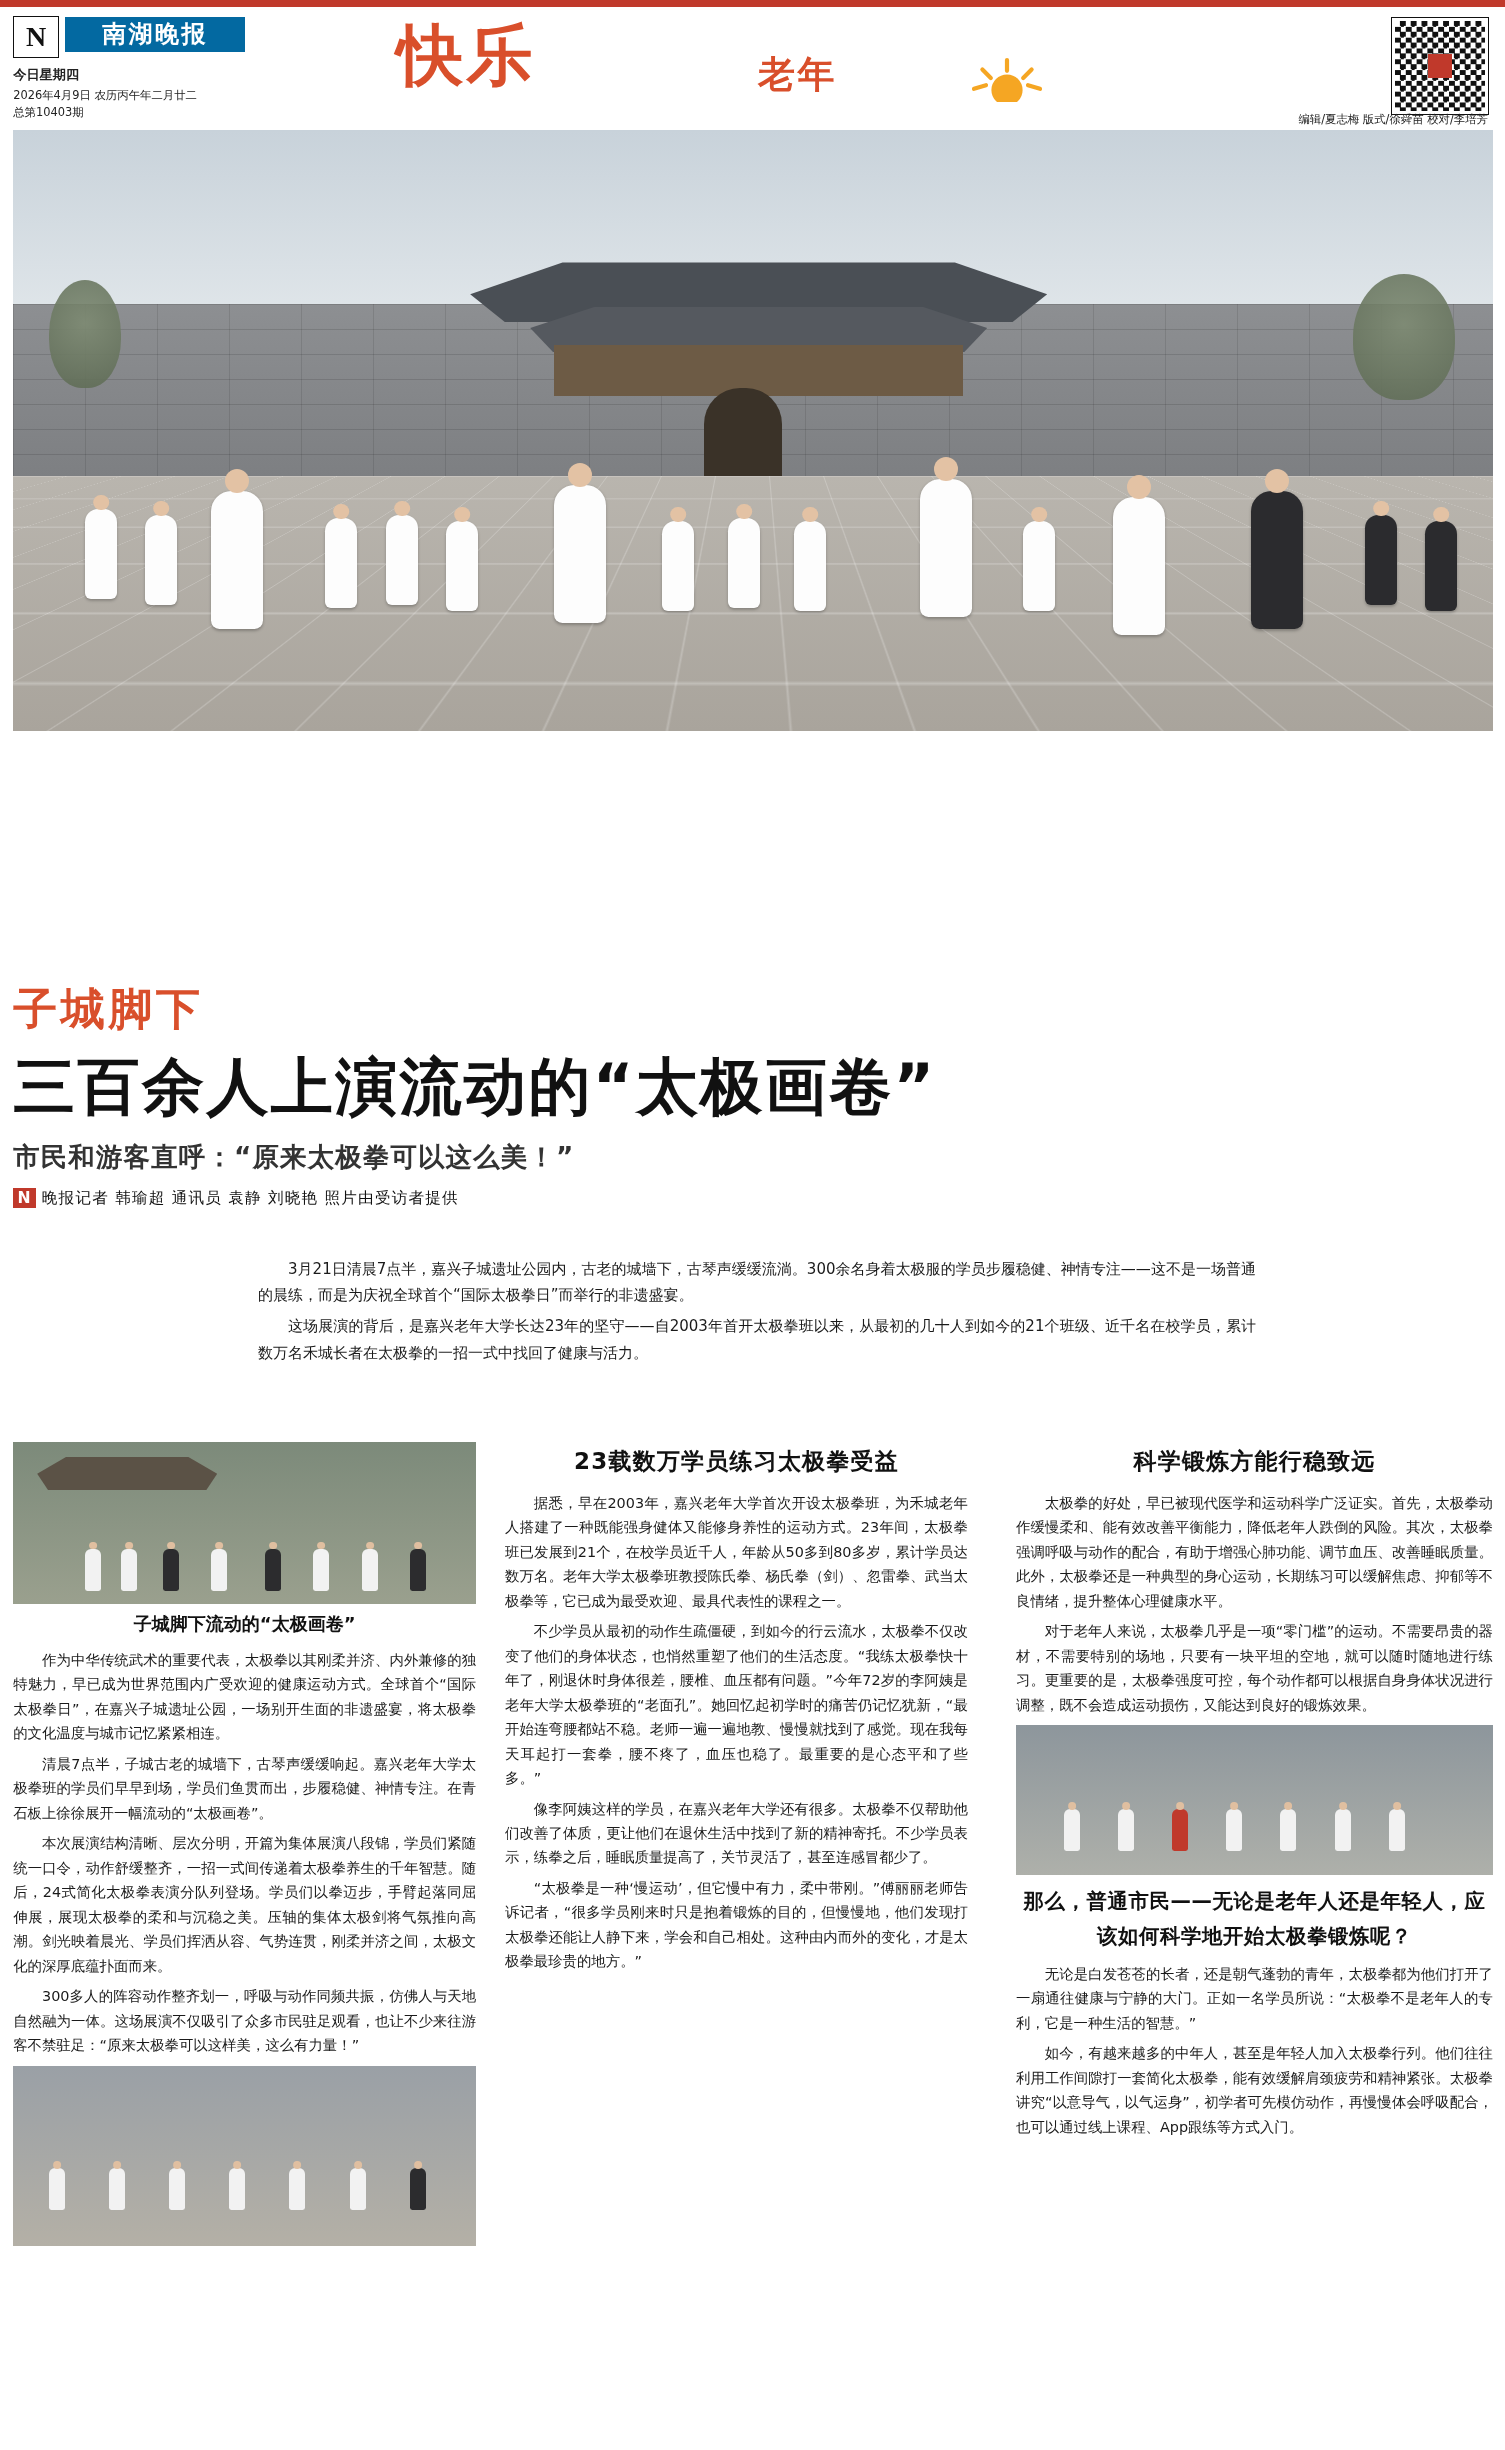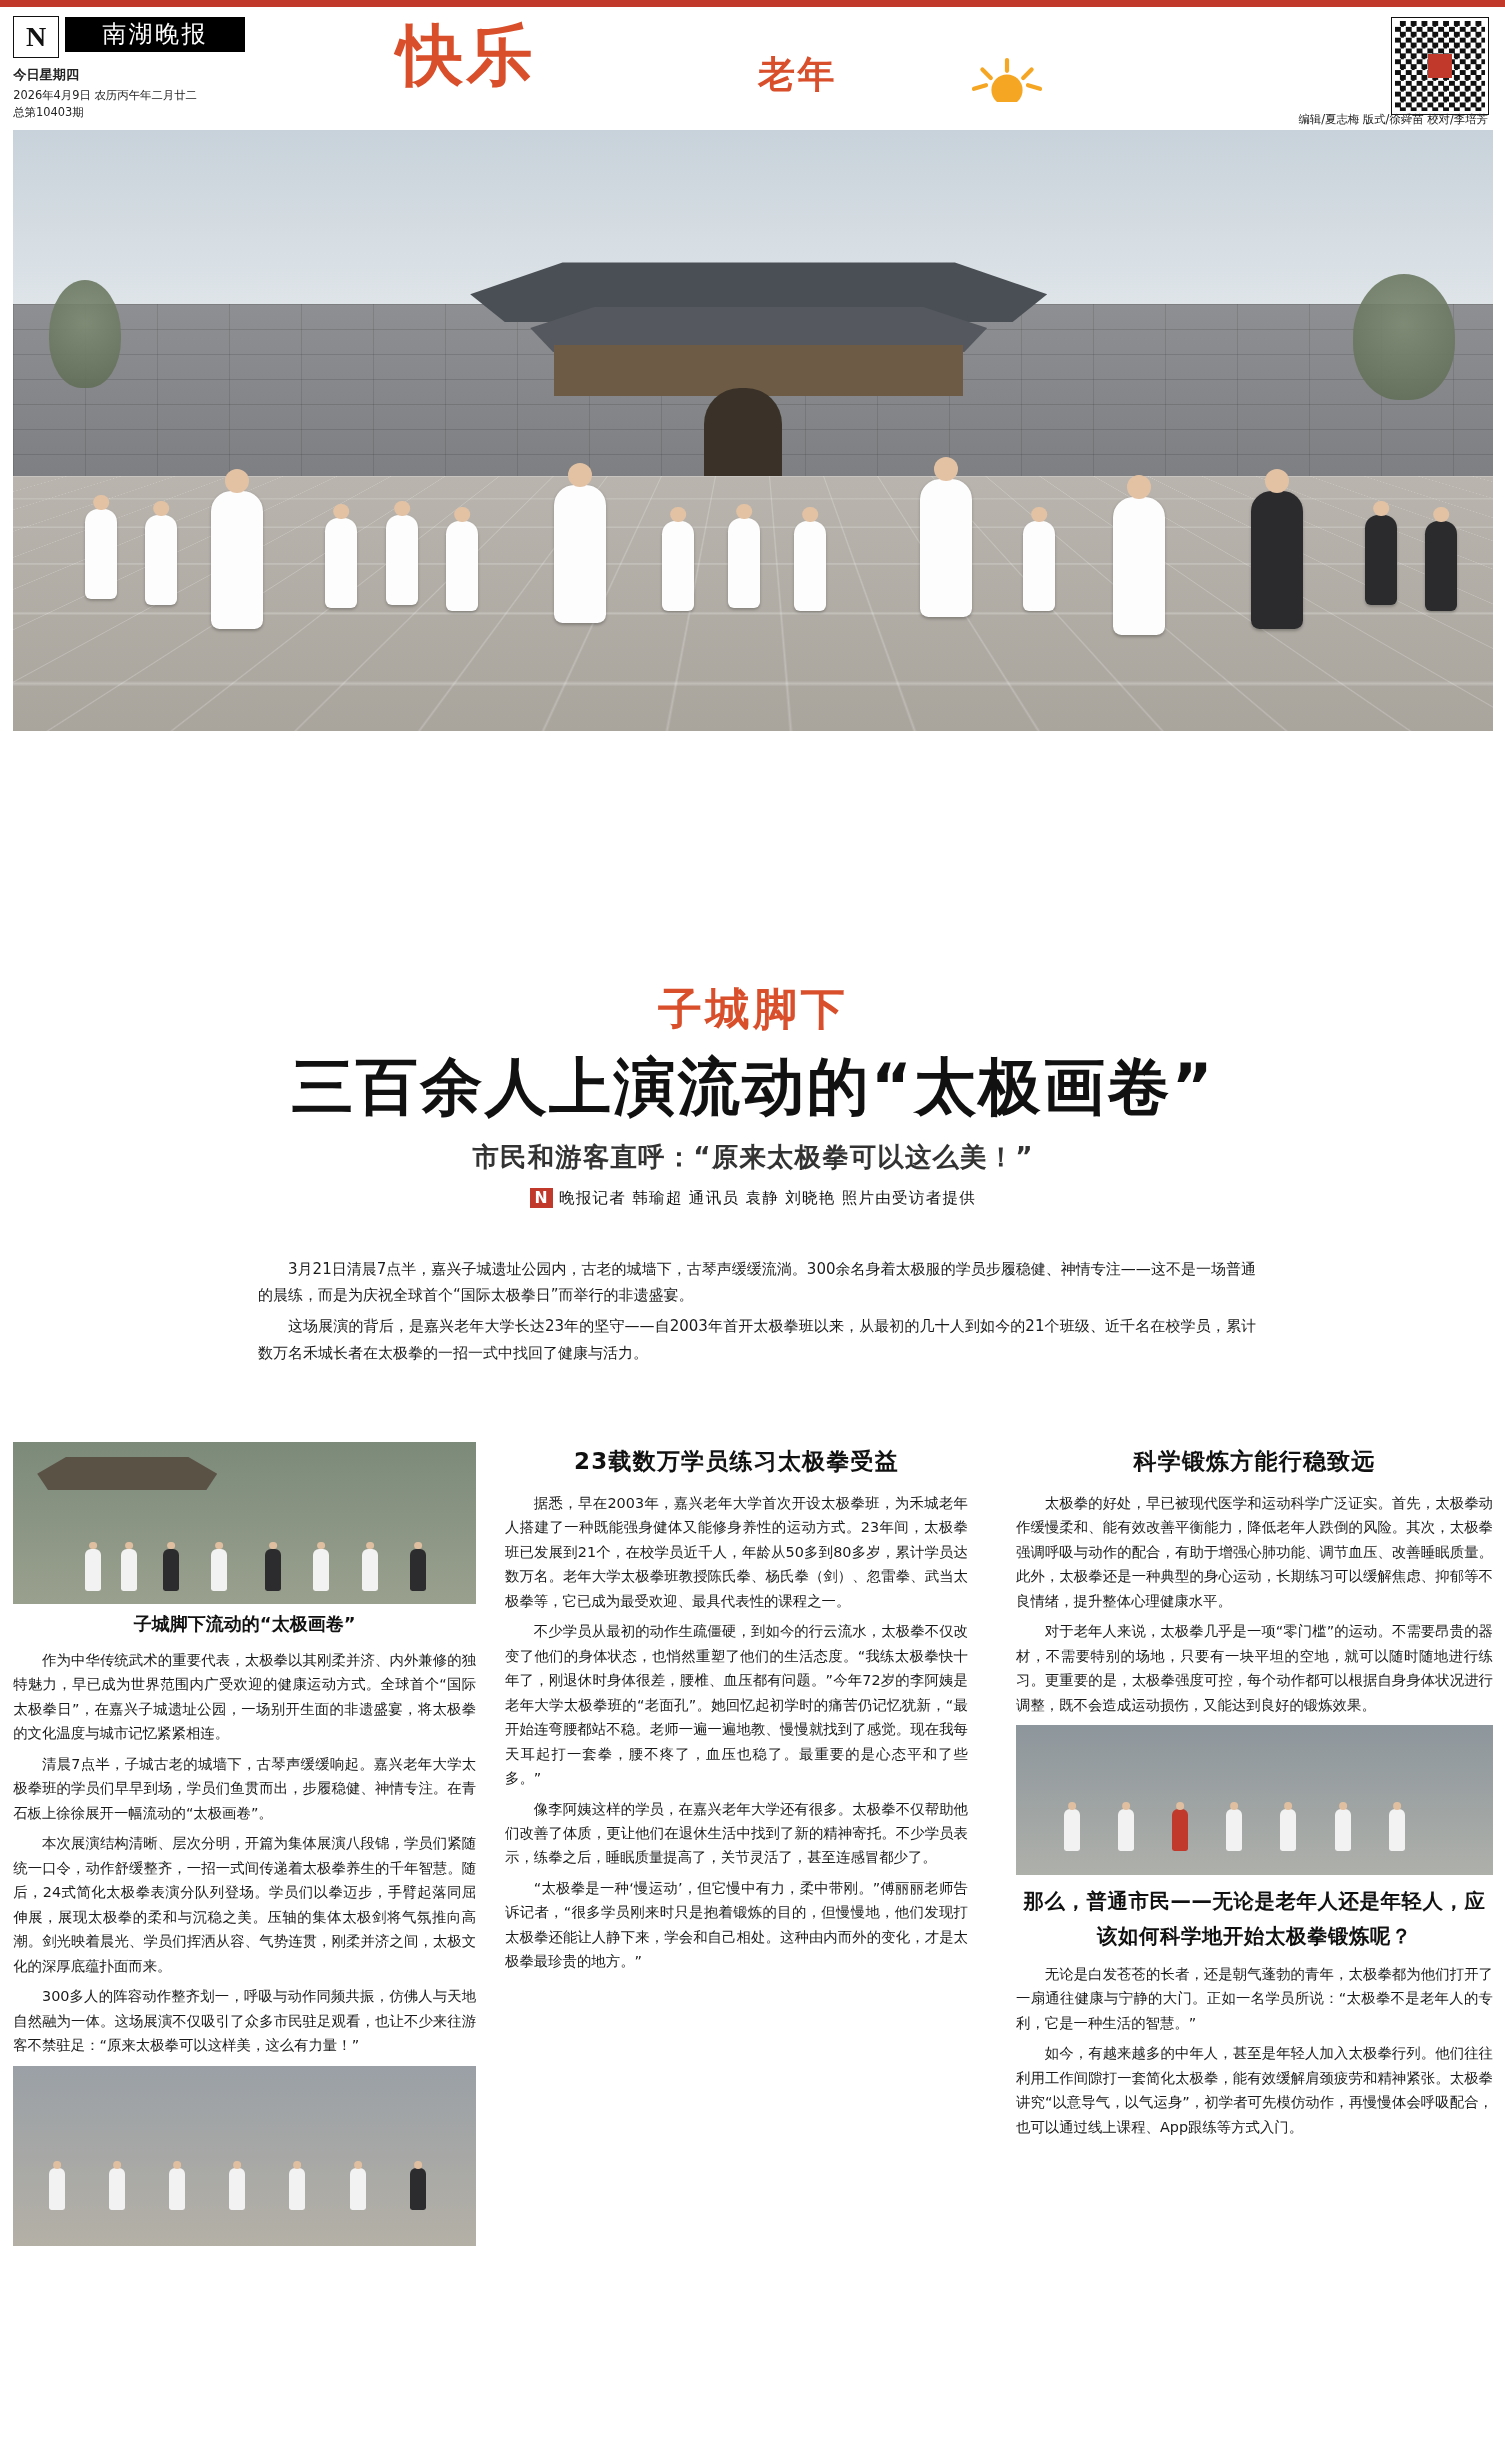--- a/index.html
+++ b/index.html
@@ -5,23 +5,23 @@
   html,body{margin:0;padding:0;background:#fff;}
   body{width:1506px;font-family:"Liberation Serif",serif;color:#111;}
   .page{position:relative;width:1506px;height:2450px;overflow:hidden;background:#fff;}
 
   
   .topbar{position:absolute;left:0;top:0;width:1506px;height:7.2px;background:#c0392b;}
   .masthead{position:absolute;left:0;top:7.2px;width:1506px;height:96px;}
   .logo-box{position:absolute;left:13.2px;top:8.4px;width:44px;height:40px;background:#fff;border:1.8px solid #111;
             display:flex;align-items:center;justify-content:center;font-family:"Liberation Serif",serif;
             font-weight:bold;font-size:28px;line-height:1;color:#111;}
-  .paper-name{position:absolute;left:65px;top:9.6px;width:180px;height:35px;background:#000000;color:#fff;
+  .paper-name{position:absolute;left:65px;top:9.6px;width:180px;height:35px;background:#0369a1;color:#fff;
             display:flex;align-items:center;justify-content:center;font-family:"DejaVu Sans",sans-serif;
-            font-weight:normal;font-size:24px;letter-spacing:2.4px;}
+            font-weight:bold;font-size:24px;letter-spacing:2.4px;}
   .dateblock{position:absolute;left:13.2px;top:58px;font-family:"DejaVu Sans",sans-serif;font-size:11.4px;color:#222;line-height:1.5;}
   .dateblock div:first-child{font-size:13.2px;font-weight:bold;margin-bottom:1.8px;}
 
   .bigtitle{position:absolute;left:397px;top:15.6px;width:373px;height:78px;}
   .bigtitle .kuaile{font-family:"DejaVu Sans",sans-serif;font-size:66px;font-weight:bold;color:#d94f2b;
         letter-spacing:3.6px;line-height:1;}
   .laonian{position:absolute;left:758px;top:43px;font-family:"DejaVu Sans",sans-serif;font-size:37px;
         font-weight:bold;color:#d94f2b;letter-spacing:2.4px;}
   .sun{position:absolute;left:962px;top:47px;width:90px;height:48px;}
 
@@ -55,21 +55,21 @@
         border-radius:50% 50% 45% 45%;opacity:.9;}
   .person{position:absolute;width:32px;height:90px;background:#fdfdfd;border-radius:13.2px 13.2px 6px 6px;
         box-shadow:0 1.8px 3px rgba(0,0,0,.25);}
   .person.dark{background:#2b2b2e;}
   .person .head{position:absolute;left:50%;top:-14.4px;transform:translateX(-50%);width:15.6px;height:15.6px;
         border-radius:50%;background:#e3c2a4;}
   .front{width:52px;height:138px;border-radius:20.4px 20.4px 8.4px 8.4px;}
   .front .head{width:24px;height:24px;top:-21.6px;}
 
   
-  .headline{position:absolute;left:13.2px;top:980px;width:1480px;text-align:center;}
+  .headline{position:absolute;left:13.2px;top:980px;width:1480px;}
   .hl1{font-family:"DejaVu Sans",sans-serif;font-weight:bold;font-size:44px;color:#d94f2b;letter-spacing:3.6px;}
   .hl2{font-family:"DejaVu Sans",sans-serif;font-weight:bold;font-size:62px;color:#111;letter-spacing:2.4px;margin-top:6px;}
   .hl3{font-family:"DejaVu Sans",sans-serif;font-weight:bold;font-size:26.4px;color:#333;letter-spacing:1.2px;margin-top:10.8px;}
   .byline{margin-top:13.2px;font-family:"DejaVu Sans",sans-serif;font-size:15.6px;color:#111;letter-spacing:1.2px;}
   .byline .nmark{display:inline-block;background:#c0392b;color:#fff;font-weight:bold;padding:0.6px 4.2px;margin-right:6px;}
 
   
   .lead{position:absolute;left:258px;top:1256px;width:998px;font-size:15px;line-height:1.75;color:#1a1a1a;
         text-align:justify;font-family:"DejaVu Sans",sans-serif;}
   .lead p{margin:0 0 4.8px 0;text-indent:2em;}

